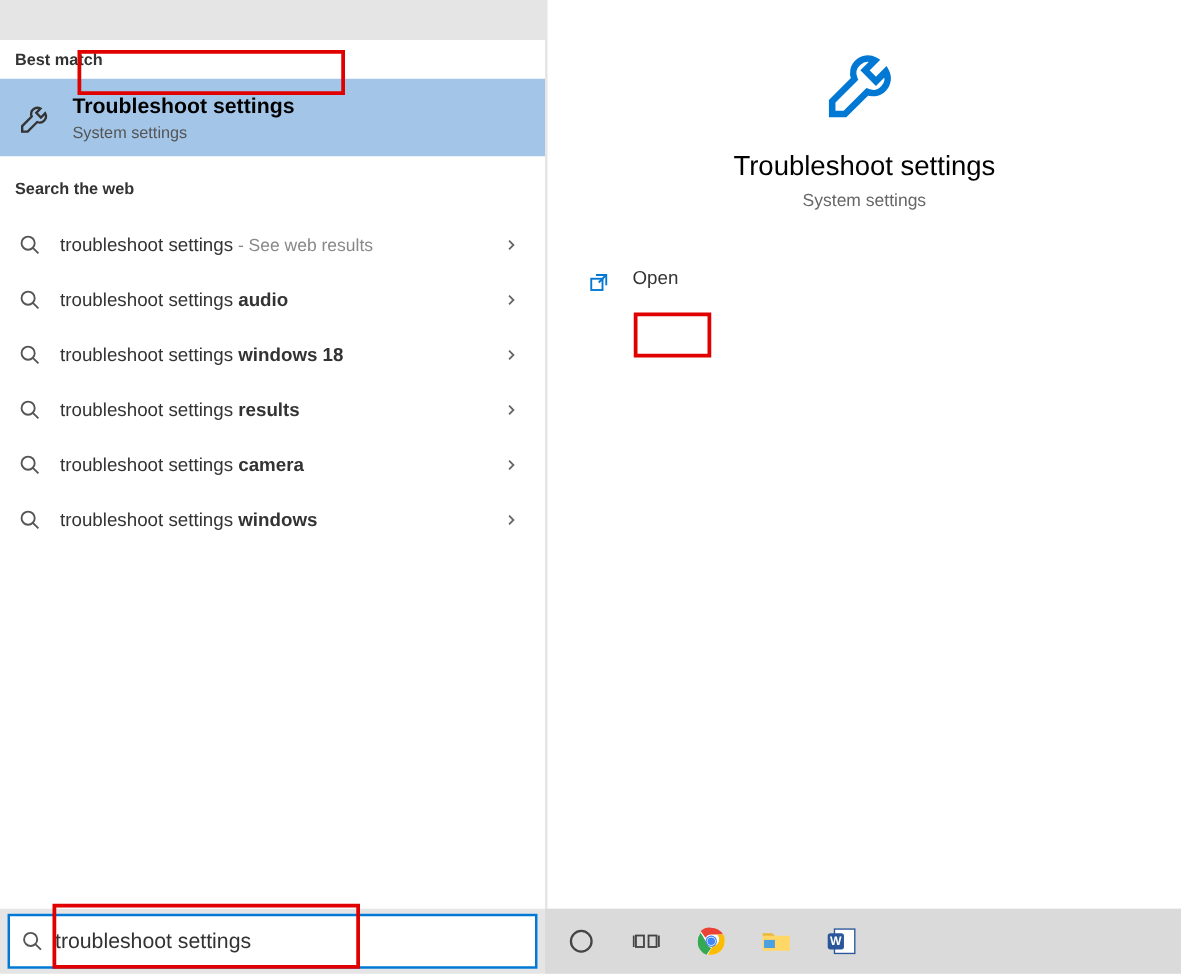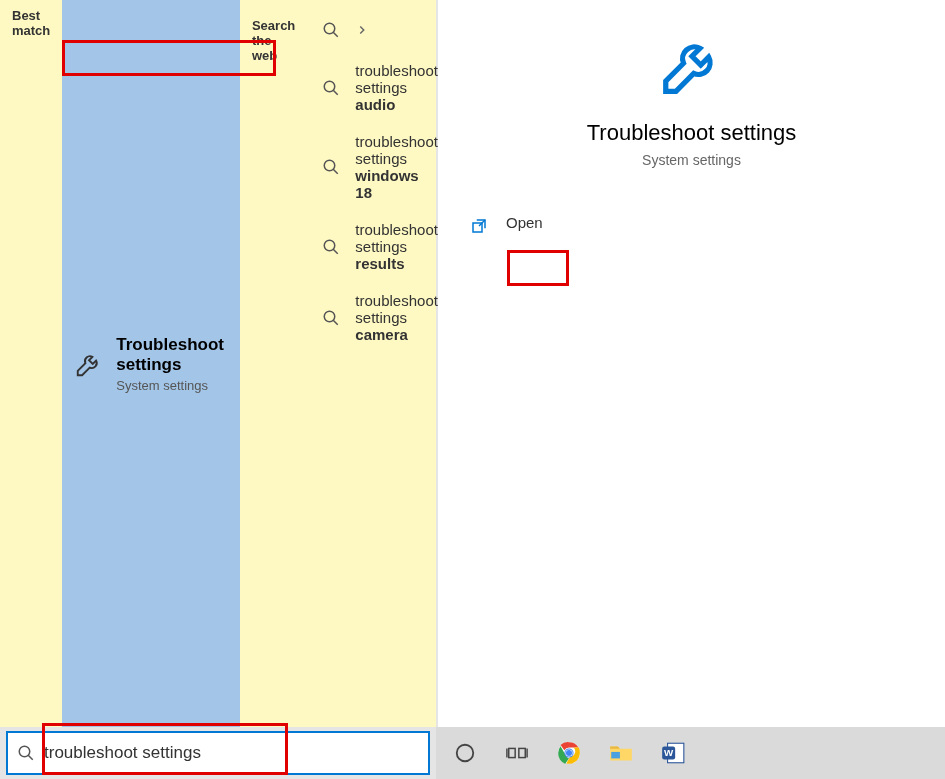--- a/index.html
+++ b/index.html
@@ -1,20 +1,20 @@
 <!DOCTYPE html>
 <html><head>
   <meta charset="utf-8">
   <style>
     * { margin: 0; padding: 0; box-sizing: border-box; font-family: 'Segoe UI', Tahoma, sans-serif; }
     body { width: 945px; height: 779px; background: #e5e5e5; overflow: hidden; position: relative; }
     
     .container { display: flex; height: 727px; }
     
-    .left-panel { width: 436px; background: #fef9c3; display: flex; flex-direction: row; }
+    .left-panel { width: 436px; background: #ffffff; display: flex; flex-direction: column; margin-top: 32px; }
     .right-panel { flex: 1; background: #ffffff; margin-left: 2px; display: flex; flex-direction: column; align-items: center; padding-top: 30px; }
     
     .section-label { font-size: 13px; font-weight: 600; color: #333; padding: 8px 12px; }
     
     .best-match-item { display: flex; align-items: center; background: #a3c6e8; padding: 12px 12px; cursor: pointer; }
     .bm-icon { width: 34px; height: 34px; margin-right: 12px; display: flex; align-items: center; justify-content: center; }
     .bm-text { display: flex; flex-direction: column; }
     .bm-title { font-size: 17px; font-weight: 600; color: #000; }
     .bm-subtitle { font-size: 13px; color: #555; margin-top: 3px; }
     
@@ -74,20 +74,21 @@
 
     <div class="web-results">
 
     <div class="web-item">
           <div class="web-icon">
             <svg viewBox="0 0 24 24" width="18" height="18" fill="none" stroke="#555" stroke-width="2">
               <circle cx="10" cy="10" r="7"></circle>
               <line x1="21" y1="21" x2="15" y2="15"></line>
             </svg>
           </div>
+          <div class="web-text"><span class="prefix">troubleshoot settings</span><span class="bold"></span><span class="suffix"> - See web results</span></div>
           <div class="chevron">
             <svg viewBox="0 0 24 24" width="14" height="14" fill="none" stroke="#666" stroke-width="2.5">
               <polyline points="9 6 15 12 9 18"></polyline>
             </svg>
           </div>
         </div>
         <div class="web-item">
           <div class="web-icon">
             <svg viewBox="0 0 24 24" width="18" height="18" fill="none" stroke="#555" stroke-width="2">
               <circle cx="10" cy="10" r="7"></circle>
@@ -130,20 +131,34 @@
           </div>
         </div>
         <div class="web-item">
           <div class="web-icon">
             <svg viewBox="0 0 24 24" width="18" height="18" fill="none" stroke="#555" stroke-width="2">
               <circle cx="10" cy="10" r="7"></circle>
               <line x1="21" y1="21" x2="15" y2="15"></line>
             </svg>
           </div>
           <div class="web-text"><span class="prefix">troubleshoot settings </span><span class="bold">camera</span><span class="suffix"></span></div>
+          <div class="chevron">
+            <svg viewBox="0 0 24 24" width="14" height="14" fill="none" stroke="#666" stroke-width="2.5">
+              <polyline points="9 6 15 12 9 18"></polyline>
+            </svg>
+          </div>
+        </div>
+        <div class="web-item">
+          <div class="web-icon">
+            <svg viewBox="0 0 24 24" width="18" height="18" fill="none" stroke="#555" stroke-width="2">
+              <circle cx="10" cy="10" r="7"></circle>
+              <line x1="21" y1="21" x2="15" y2="15"></line>
+            </svg>
+          </div>
+          <div class="web-text"><span class="prefix">troubleshoot settings </span><span class="bold">windows</span><span class="suffix"></span></div>
           <div class="chevron">
             <svg viewBox="0 0 24 24" width="14" height="14" fill="none" stroke="#666" stroke-width="2.5">
               <polyline points="9 6 15 12 9 18"></polyline>
             </svg>
           </div>
         </div>
       </div>
   </div>
 
   <div class="right-panel">

